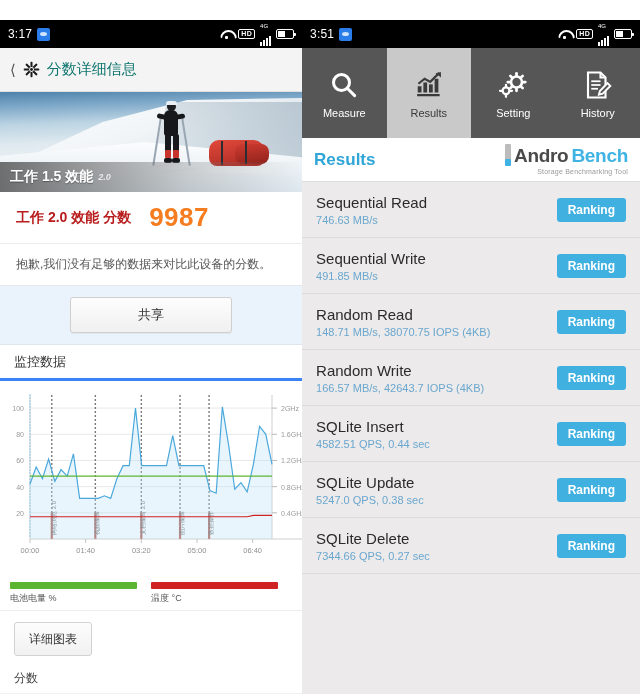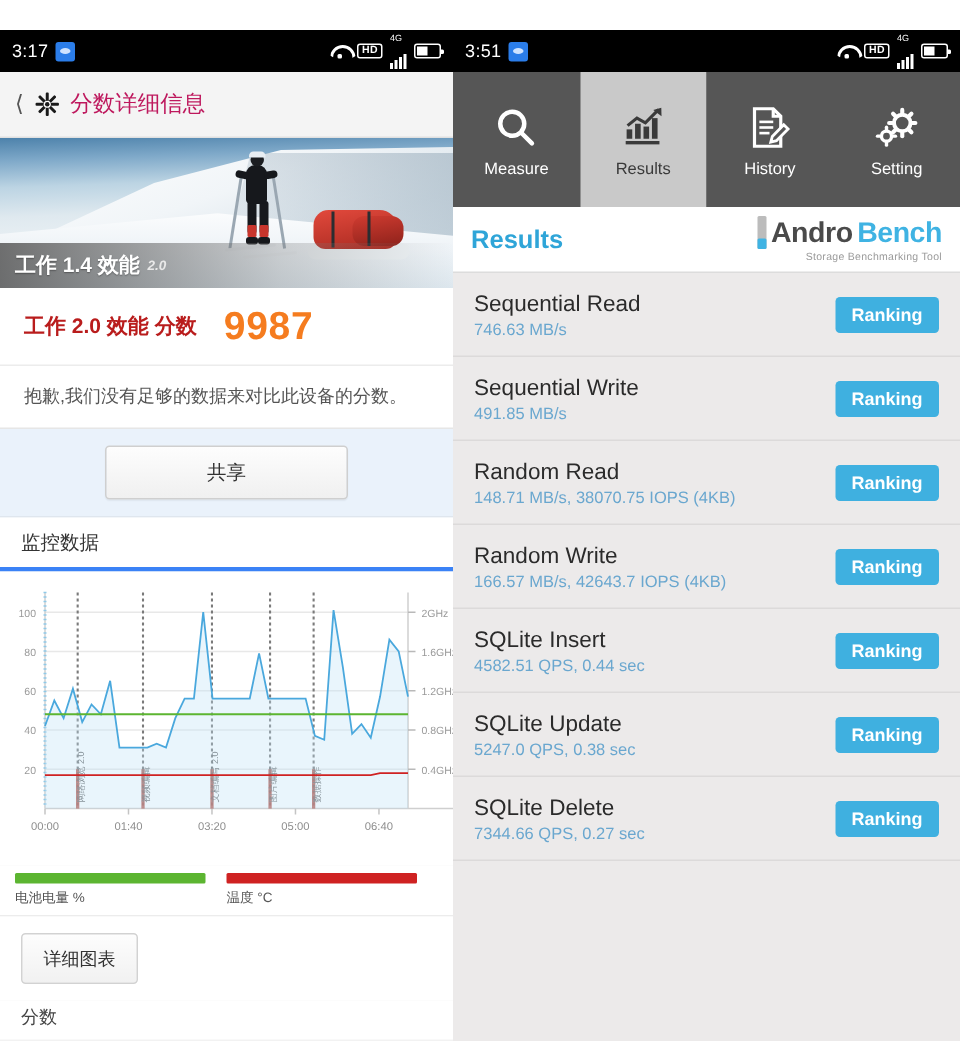--- a/index.html
+++ b/index.html
@@ -64,21 +64,21 @@
 
   
   .appbar{
     height:44px;background:#f4f4f4;border-bottom:1px solid #e0e0e0;
     display:flex;align-items:center;padding:0 10px;box-sizing:border-box;gap:7px;
   }
   .back-chevron{
     font-size:15px;color:#555;line-height:1;
   }
   .app-logo{width:17px;height:17px;}
-  .appbar-title{font-size:15px;color:#be185d;text-align:center;}
+  .appbar-title{font-size:15px;color:#0f766e;text-align:center;}
 
   
   .hero{position:relative;height:100px;overflow:hidden;background:#b8d4e8;}
   .hero-sky{
     position:absolute;inset:0;
     background:linear-gradient(178deg,#4d82ab 0%,#7fa9c9 14%,#bcd4e3 30%,#dfe9ef 48%,#eef3f6 72%,#e3ebf0 100%);
   }
   .hero-slope{
     position:absolute;left:0;right:0;top:6px;height:100px;
     background:linear-gradient(160deg,#ffffff 0%,#f1f5f8 40%,#d9e3ea 66%,#c7d4de 100%);
@@ -273,21 +273,21 @@
           <div class="sk-cap"></div>
       </div>
       <div class="sled">
         <div class="sled-base"></div>
         <div class="sled-bag"></div>
         <div class="sled-bag2"></div>
         <div class="sled-strap"></div>
         <div class="sled-strap2"></div>
       </div>
       <div class="hero-caption">
-        <span class="ct">工作 1.4 效能</span>
+        <span class="ct">工作 1.5 效能</span>
         <span class="cs">2.0</span>
       </div>
     </div>
 
     <div class="score-card">
       <span class="score-label">工作 2.0 效能 分数</span>
       <span class="score-value">9987</span>
     </div>
 
     <div class="note-card">
@@ -469,35 +469,20 @@
             </g>
             <polyline points="3.5,11 8.5,7 13,9.5 20,2.5" fill="none" stroke="#3a3a3a" stroke-width="1.7"></polyline>
             <polygon points="21.5,1.5 21.6,6 17.2,2.6" fill="#3a3a3a"></polygon>
           </svg>
         </span>
         <span>Results</span>
       </div>
       <div class="tab">
         <span class="tab-ico">
           <svg width="30" height="30" viewBox="0 0 24 24">
-            <path d="M4 2h10l4 4v16H4z" fill="none" stroke="#fff" stroke-width="1.7"></path>
-            <path d="M14 2v4h4" fill="none" stroke="#fff" stroke-width="1.7"></path>
-            <g stroke="#fff" stroke-width="1.4">
-                <line x1="6.6" y1="9" x2="14" y2="9"></line>
-                <line x1="6.6" y1="12" x2="14" y2="12"></line>
-                <line x1="6.6" y1="15" x2="12" y2="15"></line>
-              </g>
-            <path d="M19.6 10.5l2.3 2.3-6.2 6.2-3 .8.8-3z" fill="#565656" stroke="#fff" stroke-width="1.5"></path>
-          </svg>
-        </span>
-        <span>History</span>
-      </div>
-      <div class="tab">
-        <span class="tab-ico">
-          <svg width="30" height="30" viewBox="0 0 24 24">
             <g fill="none" stroke="#fff" stroke-width="2.1">
                 <circle cx="14.8" cy="9.6" r="4.4"></circle>
               </g>
             <g stroke="#fff" stroke-width="2.2" stroke-linecap="round">
               <line x1="14.8" y1="2.6" x2="14.8" y2="4.4"></line>
                 <line x1="14.8" y1="14.8" x2="14.8" y2="16.6"></line>
               <line x1="7.8" y1="9.6" x2="9.6" y2="9.6"></line>
                 <line x1="20" y1="9.6" x2="21.8" y2="9.6"></line>
               <line x1="9.9" y1="4.7" x2="11.1" y2="5.9"></line>
                 <line x1="18.5" y1="13.3" x2="19.7" y2="14.5"></line>
@@ -510,20 +495,35 @@
             <g stroke="#fff" stroke-width="1.8" stroke-linecap="round">
               <line x1="6.4" y1="11.8" x2="6.4" y2="13.1"></line>
                 <line x1="6.4" y1="20.1" x2="6.4" y2="21.4"></line>
               <line x1="1.6" y1="16.6" x2="2.9" y2="16.6"></line>
                 <line x1="9.9" y1="16.6" x2="11.2" y2="16.6"></line>
             </g>
           </svg>
         </span>
         <span>Setting</span>
       </div>
+      <div class="tab">
+        <span class="tab-ico">
+          <svg width="30" height="30" viewBox="0 0 24 24">
+            <path d="M4 2h10l4 4v16H4z" fill="none" stroke="#fff" stroke-width="1.7"></path>
+            <path d="M14 2v4h4" fill="none" stroke="#fff" stroke-width="1.7"></path>
+            <g stroke="#fff" stroke-width="1.4">
+                <line x1="6.6" y1="9" x2="14" y2="9"></line>
+                <line x1="6.6" y1="12" x2="14" y2="12"></line>
+                <line x1="6.6" y1="15" x2="12" y2="15"></line>
+              </g>
+            <path d="M19.6 10.5l2.3 2.3-6.2 6.2-3 .8.8-3z" fill="#565656" stroke="#fff" stroke-width="1.5"></path>
+          </svg>
+        </span>
+        <span>History</span>
+      </div>
     </div>
 
     <div class="res-head">
       <span class="res-title">Results</span>
       <div class="logo">
         <div class="logo-row">
           <span class="logo-mark"></span>
           <span class="logo-a">Andro</span>
           <span class="logo-b">Bench</span>
         </div>

